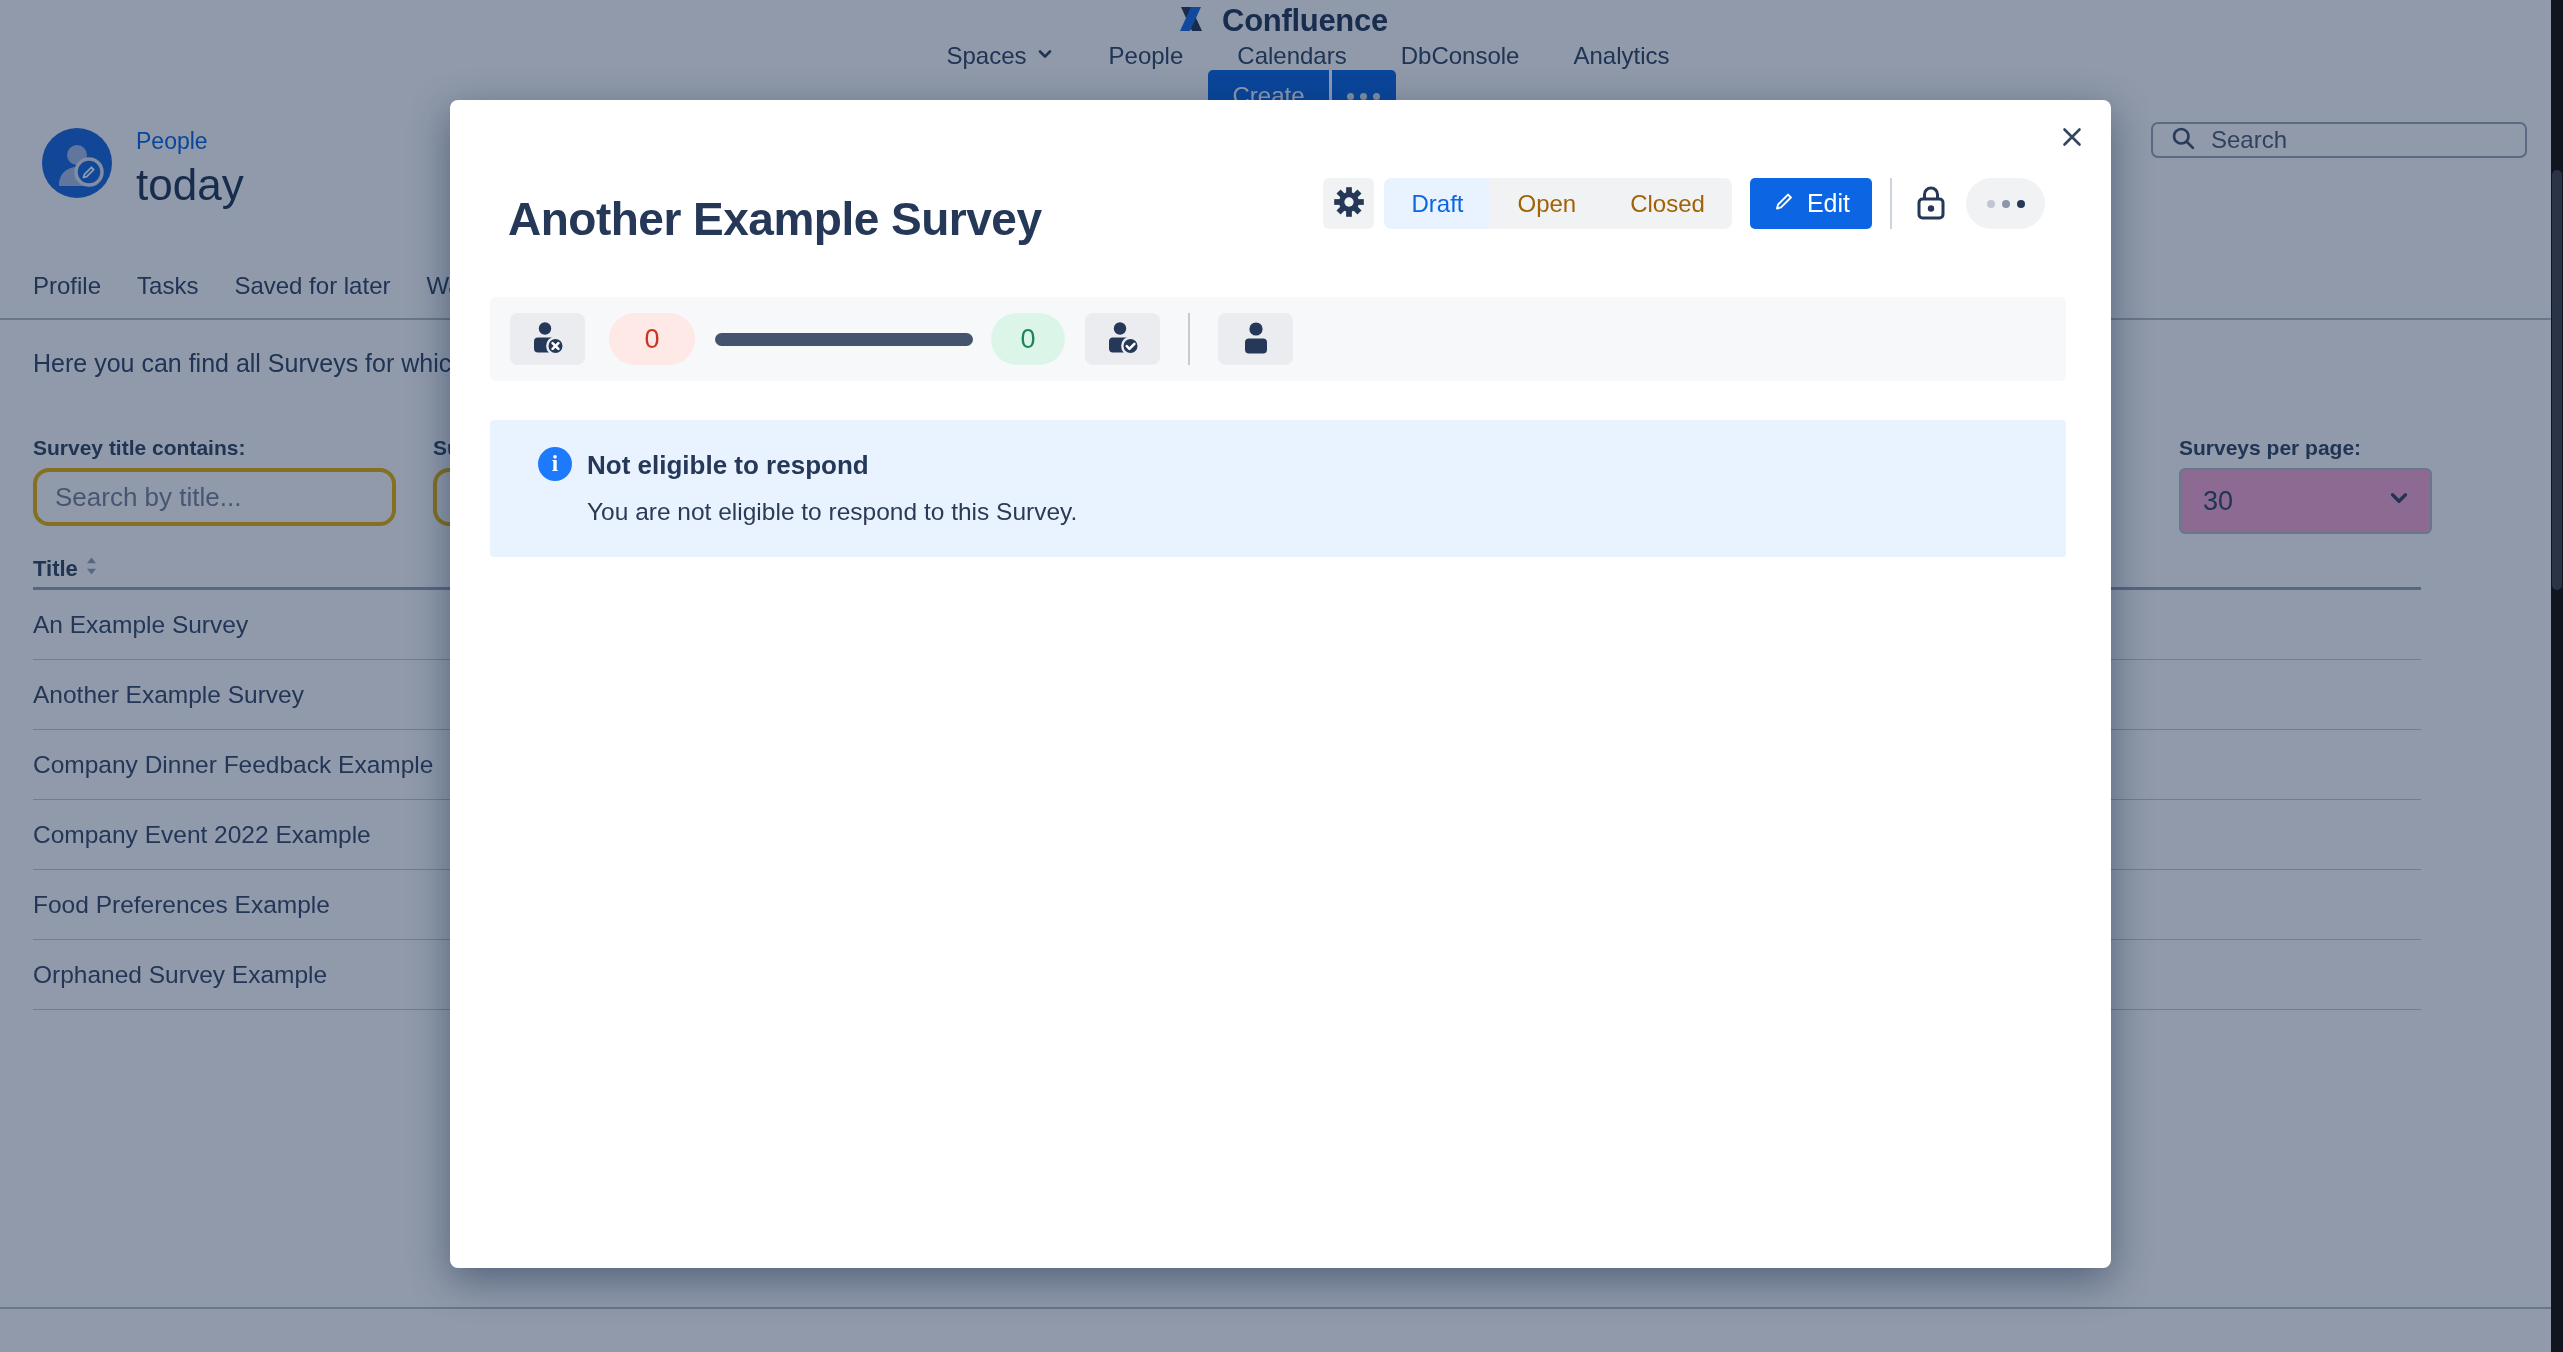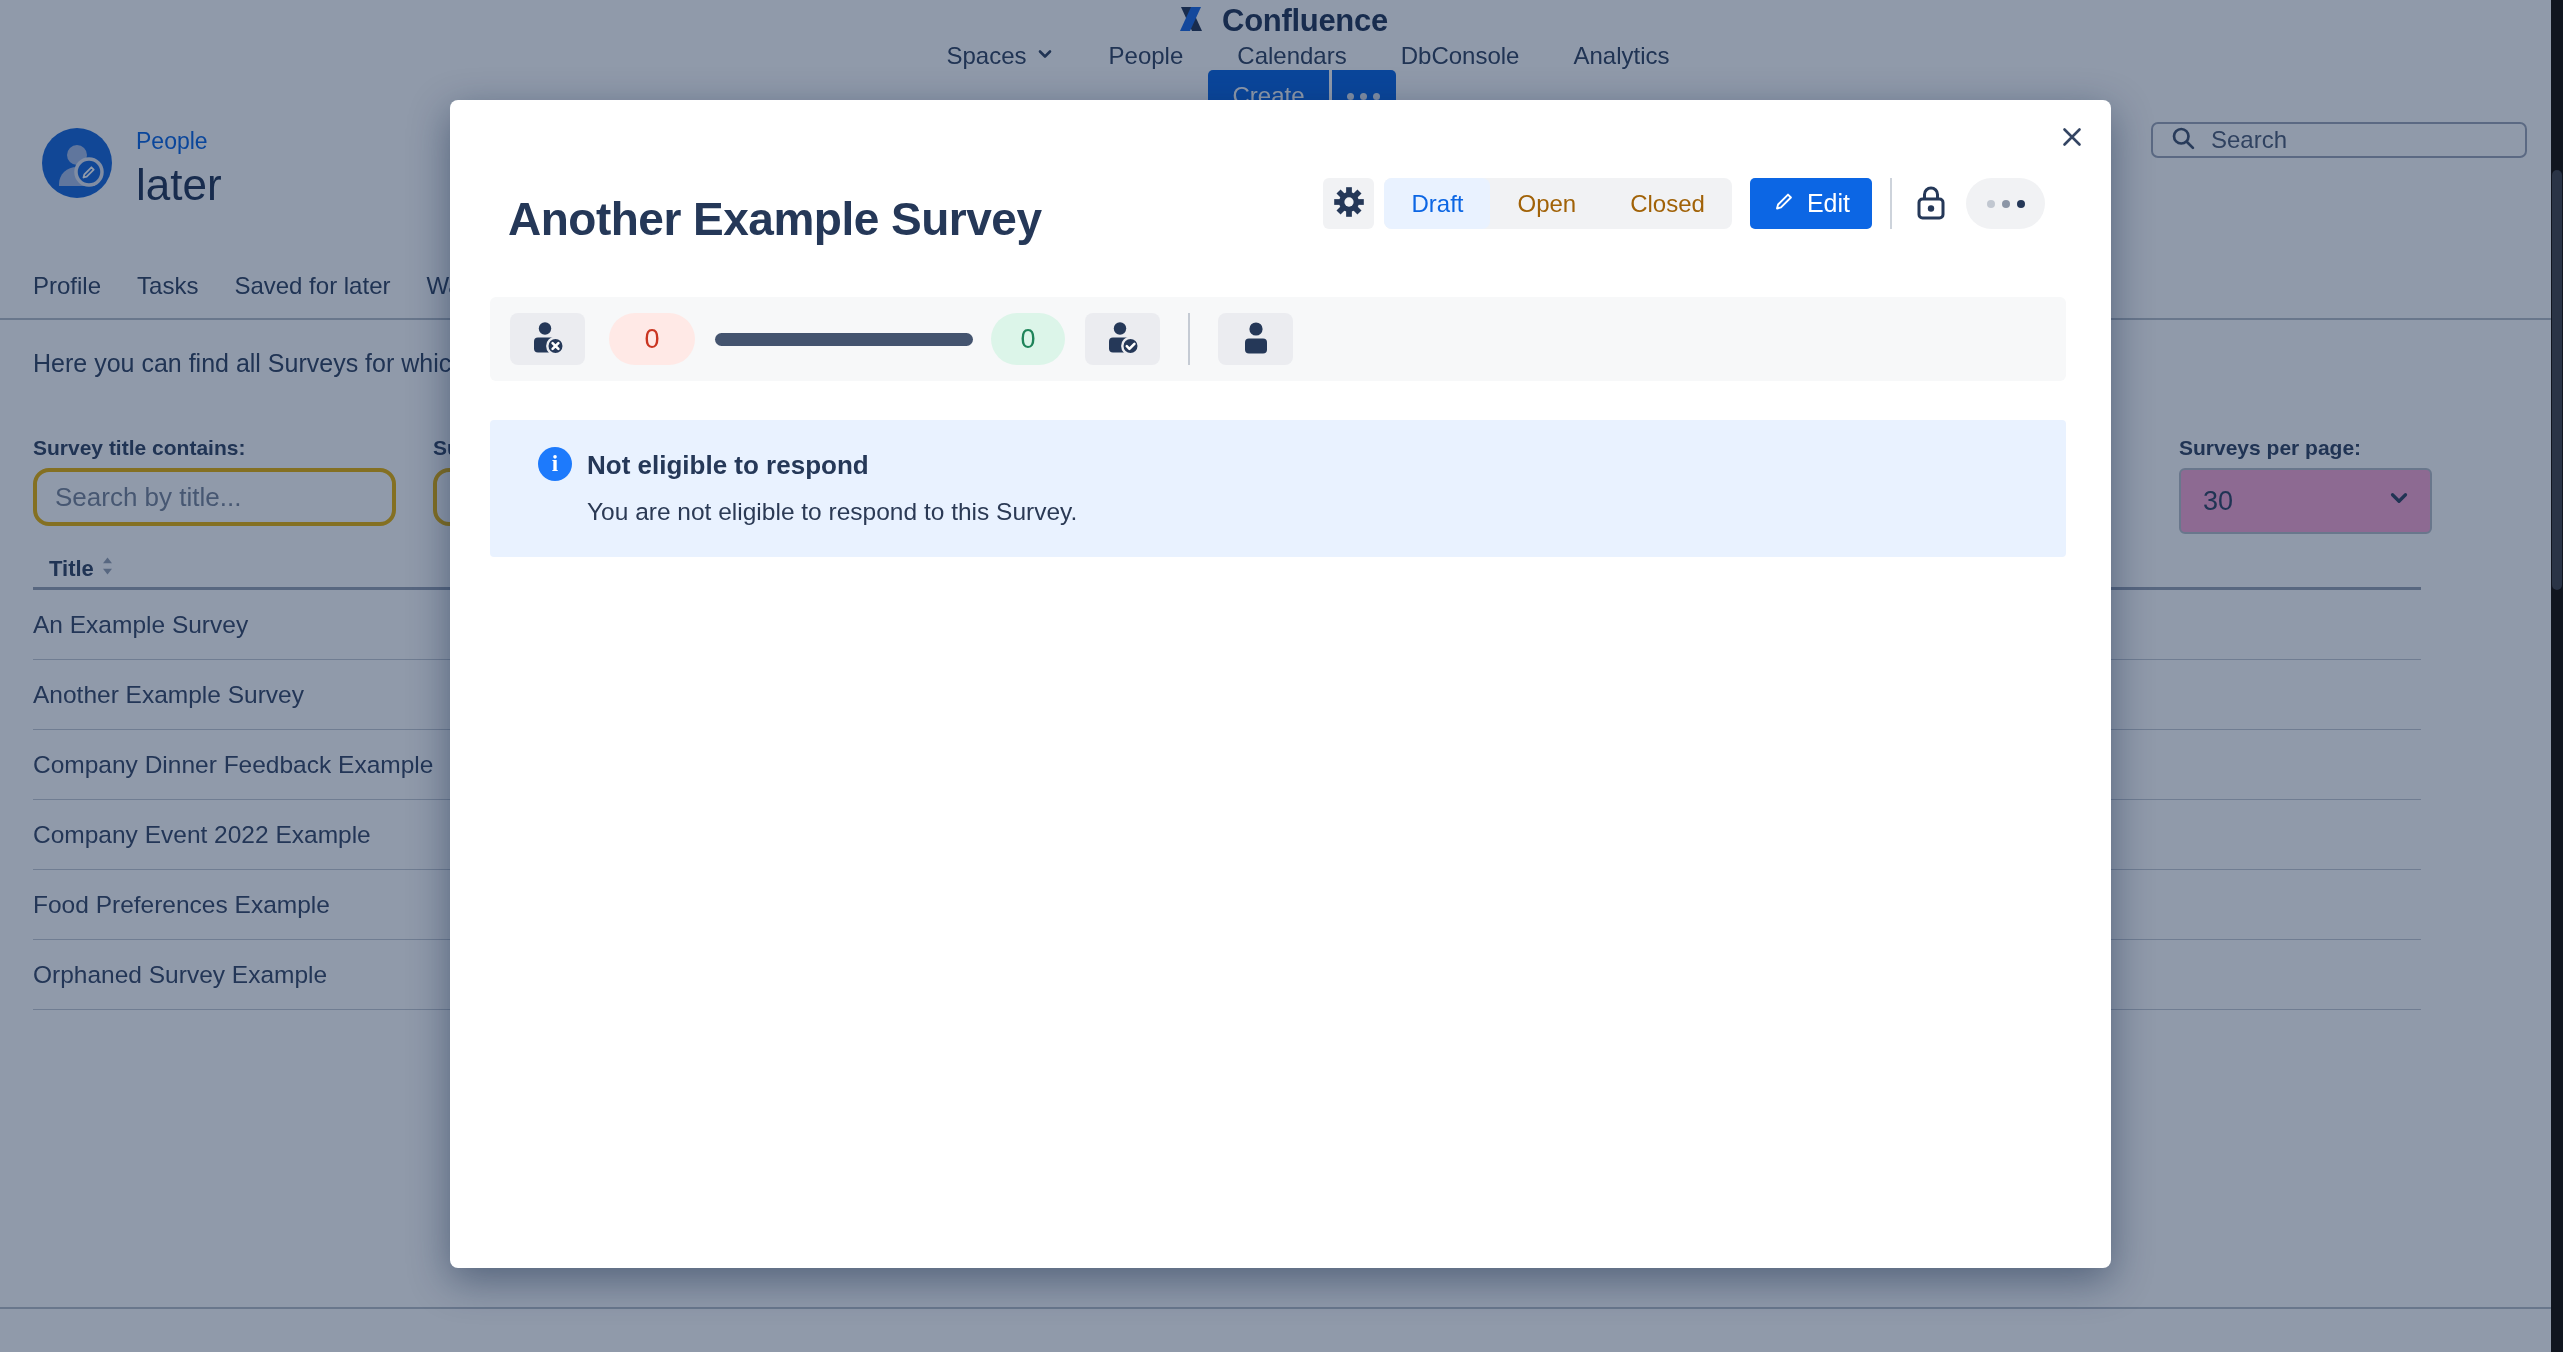--- a/index.html
+++ b/index.html
@@ -26,21 +26,21 @@
   .kicker{font-size:23px;color:#0C66E4;cursor:pointer;}
   .page-name{font-size:44px;color:#253858;font-weight:500;margin-top:5px;}
   .tabs{position:absolute;left:33px;top:272px;display:flex;gap:36px;font-size:24px;color:#344563;}
   .tab{cursor:pointer;}
   .tabs-line{position:absolute;left:0;top:318px;width:2563px;height:2px;background:#B9BFC9;}
   .intro{position:absolute;left:33px;top:349px;font-size:25px;color:#344563;white-space:nowrap;}
   .flabel{position:absolute;font-size:21px;font-weight:700;color:#344563;white-space:nowrap;}
   .finput{position:absolute;height:58px;border:4px solid #eab308;border-radius:16px;box-sizing:border-box;font-size:26px;color:#344563;padding:0 18px;outline:none;background:#FFFFFF;font-family:inherit;}
   .finput::placeholder{color:#7A869A;}
   .select{position:absolute;left:2179px;top:468px;width:253px;height:66px;border:2px solid #B9BFC9;border-radius:6px;box-sizing:border-box;display:flex;align-items:center;justify-content:space-between;padding:0 18px 0 22px;font-size:27px;color:#344563;cursor:pointer;background:#f9a8d4;}
-  .th{position:absolute;left:49px;top:554px;font-size:22px;font-weight:700;color:#344563;display:flex;align-items:center;gap:6px;cursor:pointer;}
+  .th{position:absolute;left:33px;top:554px;font-size:22px;font-weight:700;color:#344563;display:flex;align-items:center;gap:6px;cursor:pointer;}
   .th-line{position:absolute;left:33px;top:587px;width:2388px;height:2.5px;background:#9AA3B2;}
   .rows{position:absolute;left:33px;top:590px;width:2388px;}
   .row{height:69px;line-height:69px;font-size:24.5px;color:#3A4A68;border-bottom:1.5px solid #C5CBD4;cursor:pointer;white-space:nowrap;overflow:hidden;}
   .footer-line{position:absolute;left:0;top:1307px;width:2563px;height:1.5px;background:#B9BFC9;}
   .footer{position:absolute;left:0;top:1320px;width:2563px;text-align:center;font-size:19.5px;color:#526079;}
   .footer b{color:#3E4F6B;letter-spacing:0.2px;}
   
   .backdrop{position:absolute;inset:0;background:rgba(9,30,66,0.45);z-index:10;}
   .modal{position:absolute;left:450px;top:100px;width:1661px;height:1168px;background:#FFFFFF;border-radius:8px;box-shadow:0 12px 40px rgba(9,30,66,0.45);z-index:20;}
   .modal-close{position:absolute;top:14px;right:16px;width:46px;height:46px;display:flex;align-items:center;justify-content:center;cursor:pointer;border-radius:4px;}
@@ -159,21 +159,21 @@
     <div class="profile-avatar">
       <svg width="70" height="70" viewBox="0 0 70 70" style="position:absolute;left:0;top:0;">
         <circle cx="35" cy="27" r="10" fill="#A8BEE8"></circle>
         <path d="M17 56c0-10 8-17 18-17s18 7 18 17v2H17z" fill="#A8BEE8"></path>
         <circle cx="47" cy="44" r="13" fill="#1868DB" stroke="#E3E8F2" stroke-width="3.5"></circle>
         <path d="M41.5 49.5l.9-3.2 7-7 2.3 2.3-7 7-3.2.9z" fill="none" stroke="#FFFFFF" stroke-width="1.8" stroke-linejoin="round"></path>
       </svg>
     </div>
     <div>
       <div class="kicker">People</div>
-      <div class="page-name">later</div>
+      <div class="page-name">today</div>
     </div>
   </div>
 
   <div class="tabs">
     <span class="tab">Profile</span>
     <span class="tab">Tasks</span>
     <span class="tab">Saved for later</span>
     <span class="tab">Wa</span>
   </div>
   <div class="tabs-line"></div>

